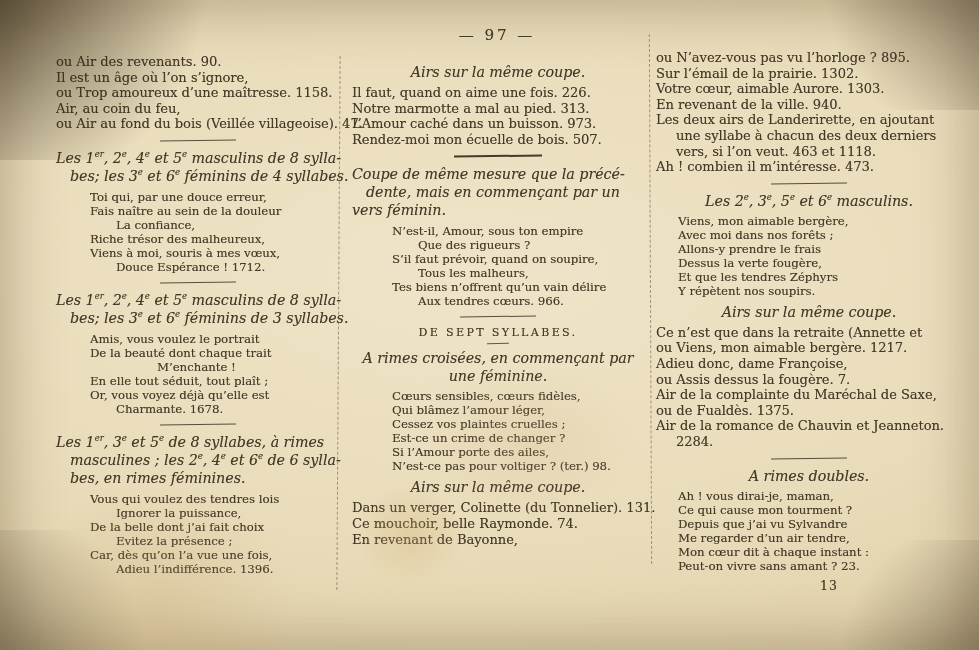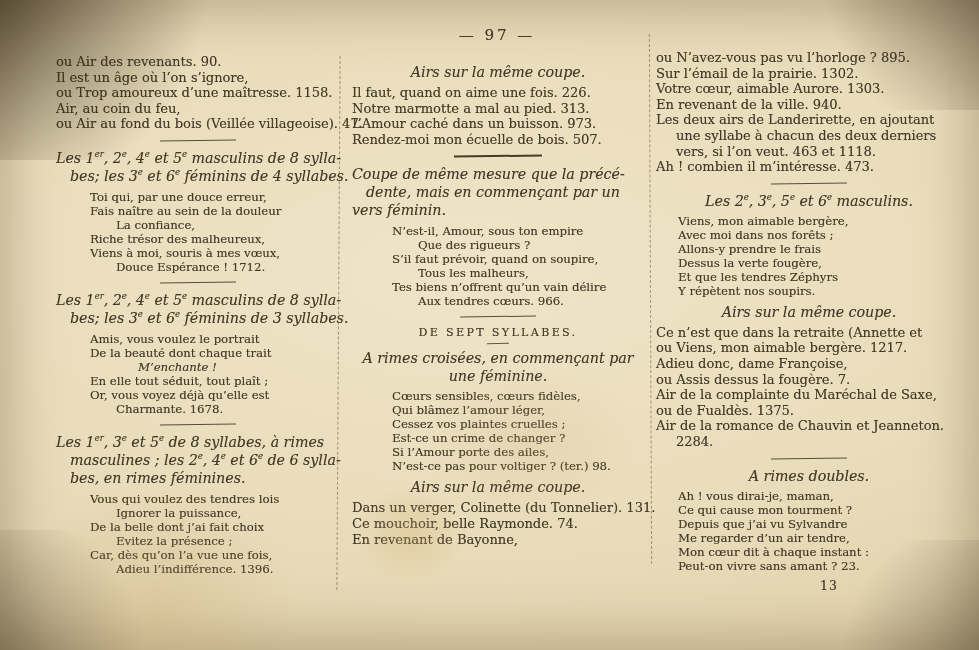--- a/index.html
+++ b/index.html
@@ -47,21 +47,21 @@
   .heading{margin:6px 0 5px;}
   .heading .line{font-size:14.2px;line-height:18px;font-style:italic;}
   .heading.al-center{text-align:center;margin:5px 0 4px;}
   .heading.al-left .line.ind1{margin-left:14px;}
 
   .verse{margin:3px 0 5px;padding-left:34px;}
   #col-middle .verse{padding-left:40px;}
   #col-right .verse{padding-left:22px;}
   .verse .line{font-size:11.7px;line-height:14px;}
   .verse .line.ind1{margin-left:26px;}
-  .verse .line.ind2{margin-left:48px;font-style:italic;}
+  .verse .line.ind2{margin-left:67px;}
 
   .caption{text-align:center;margin:9px 0 2px;}
   .caption .line{font-size:11px;letter-spacing:2.4px;}
 
   .rule{width:76px;border-top:1.7px solid rgba(62,52,36,0.85);margin:8px auto;transform:rotate(-0.7deg);}
   .rule.strong{width:88px;border-top:2.6px solid rgba(50,42,28,0.9);}
   .rule.small{width:22px;margin:4px auto 2px;border-top:1.4px solid rgba(62,52,36,0.8);}
 
   .signature{padding-left:164px;margin-top:3px;}
   .signature .line{font-size:12.4px;letter-spacing:1px;}

